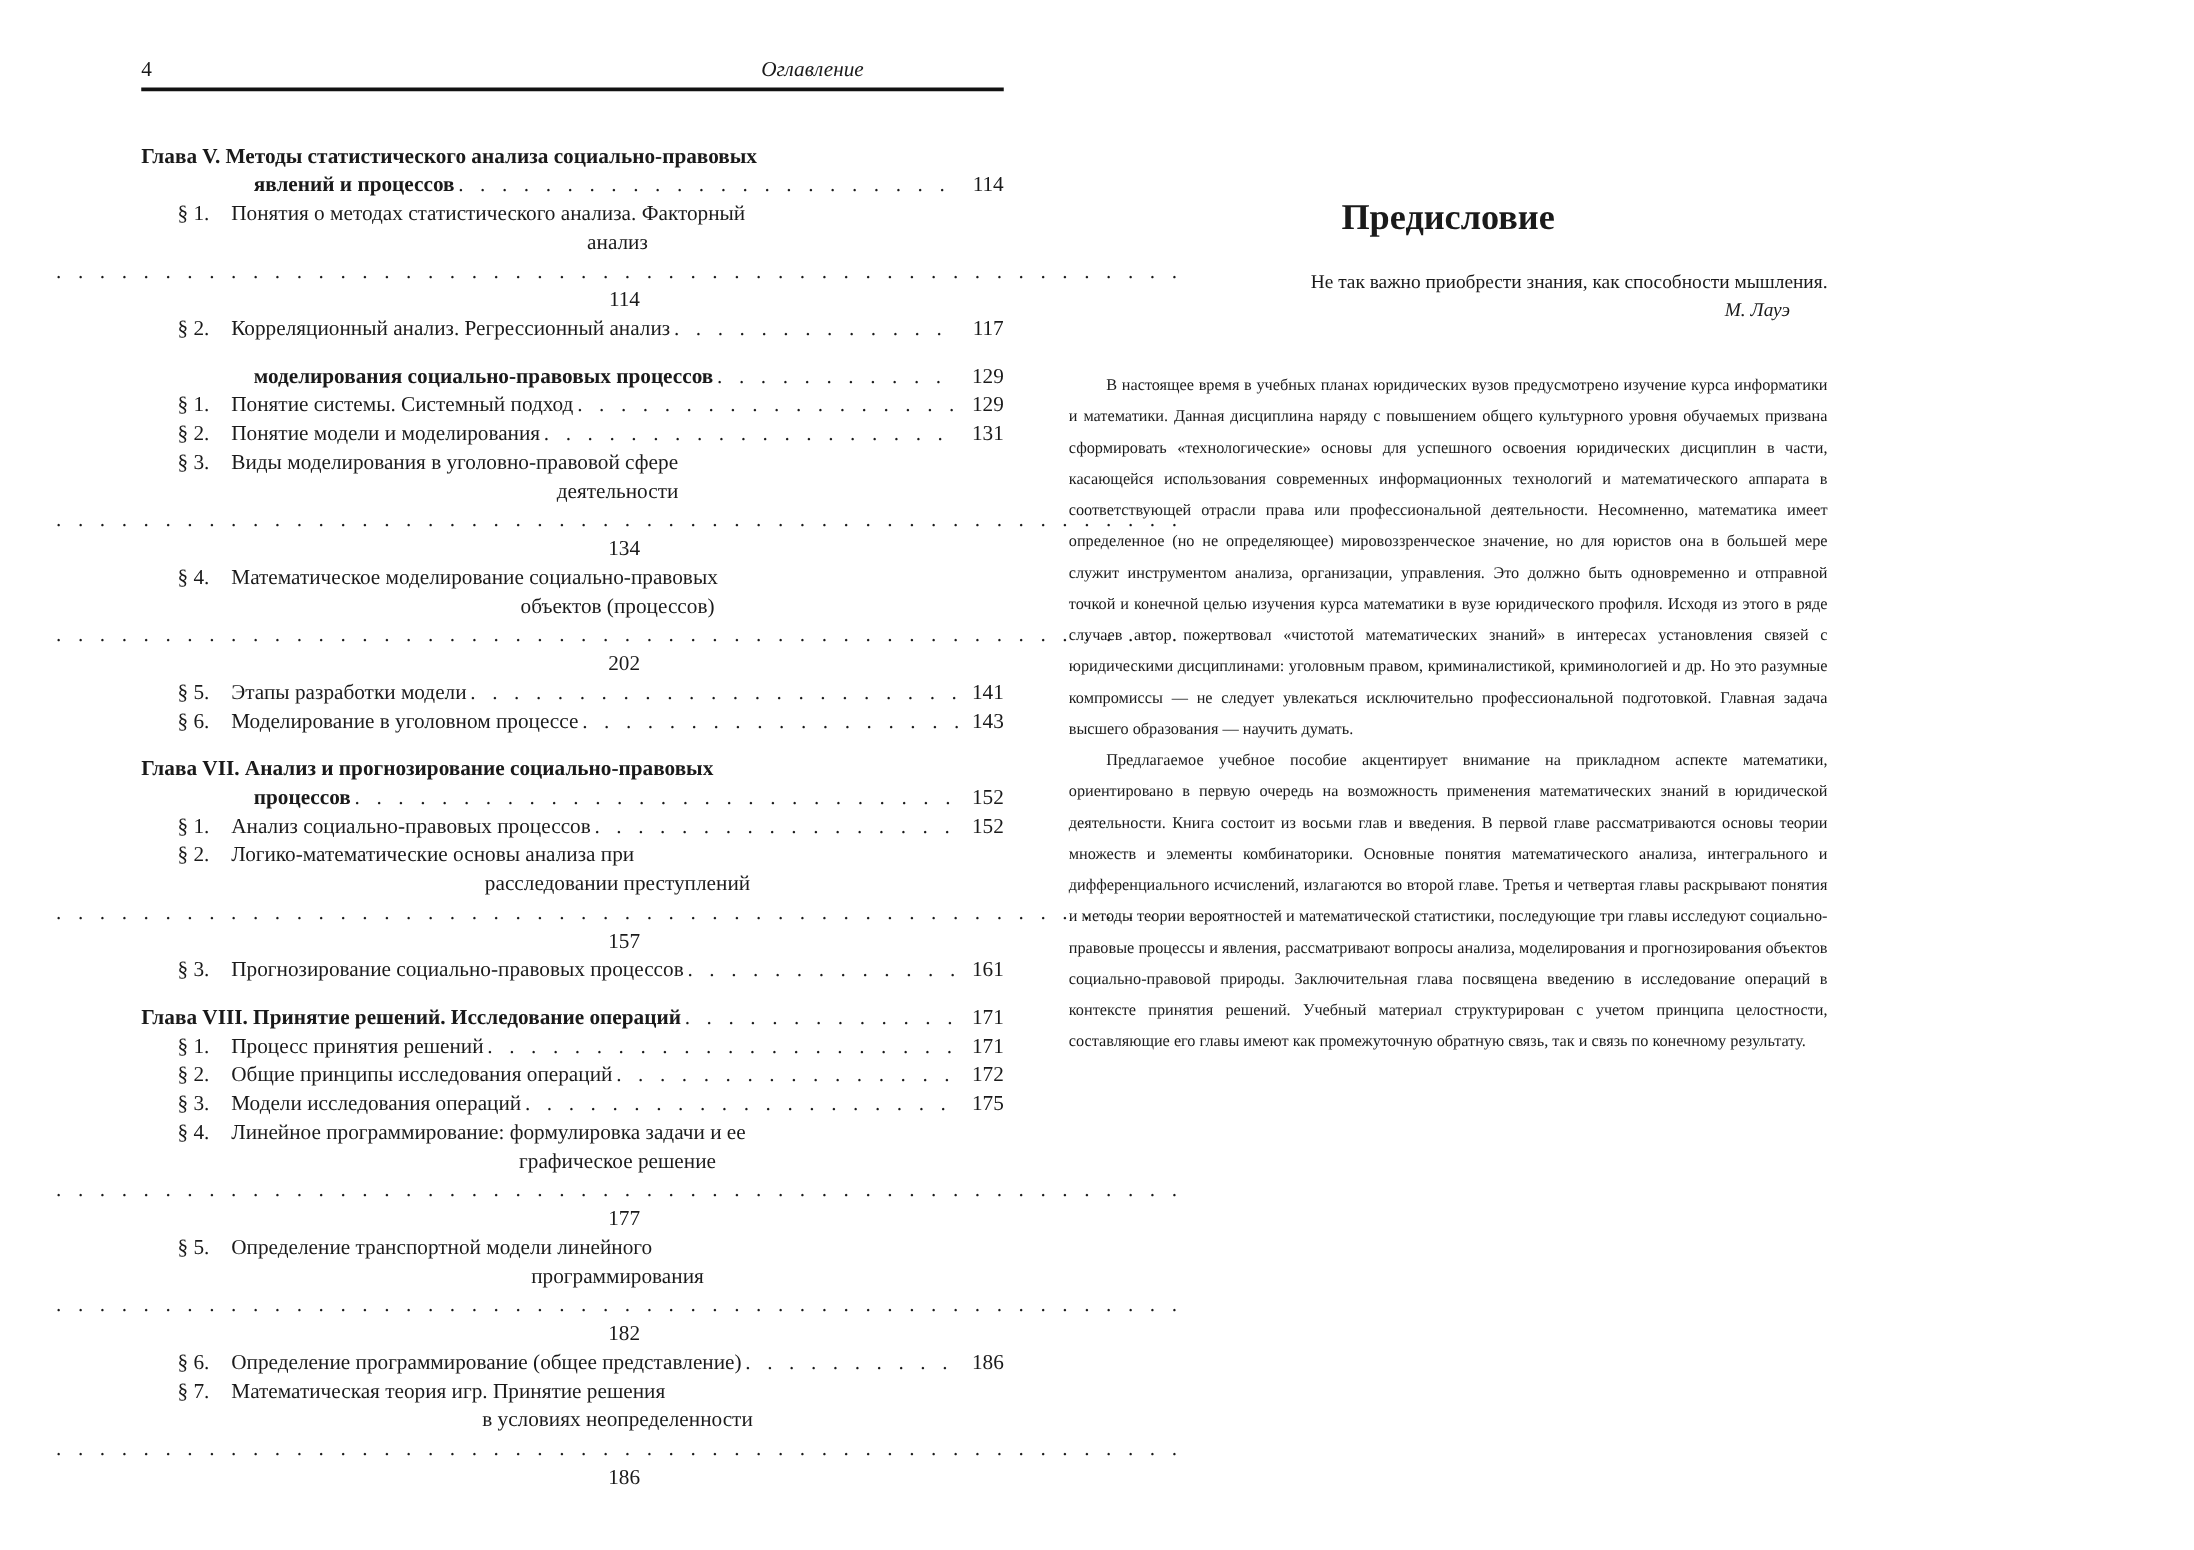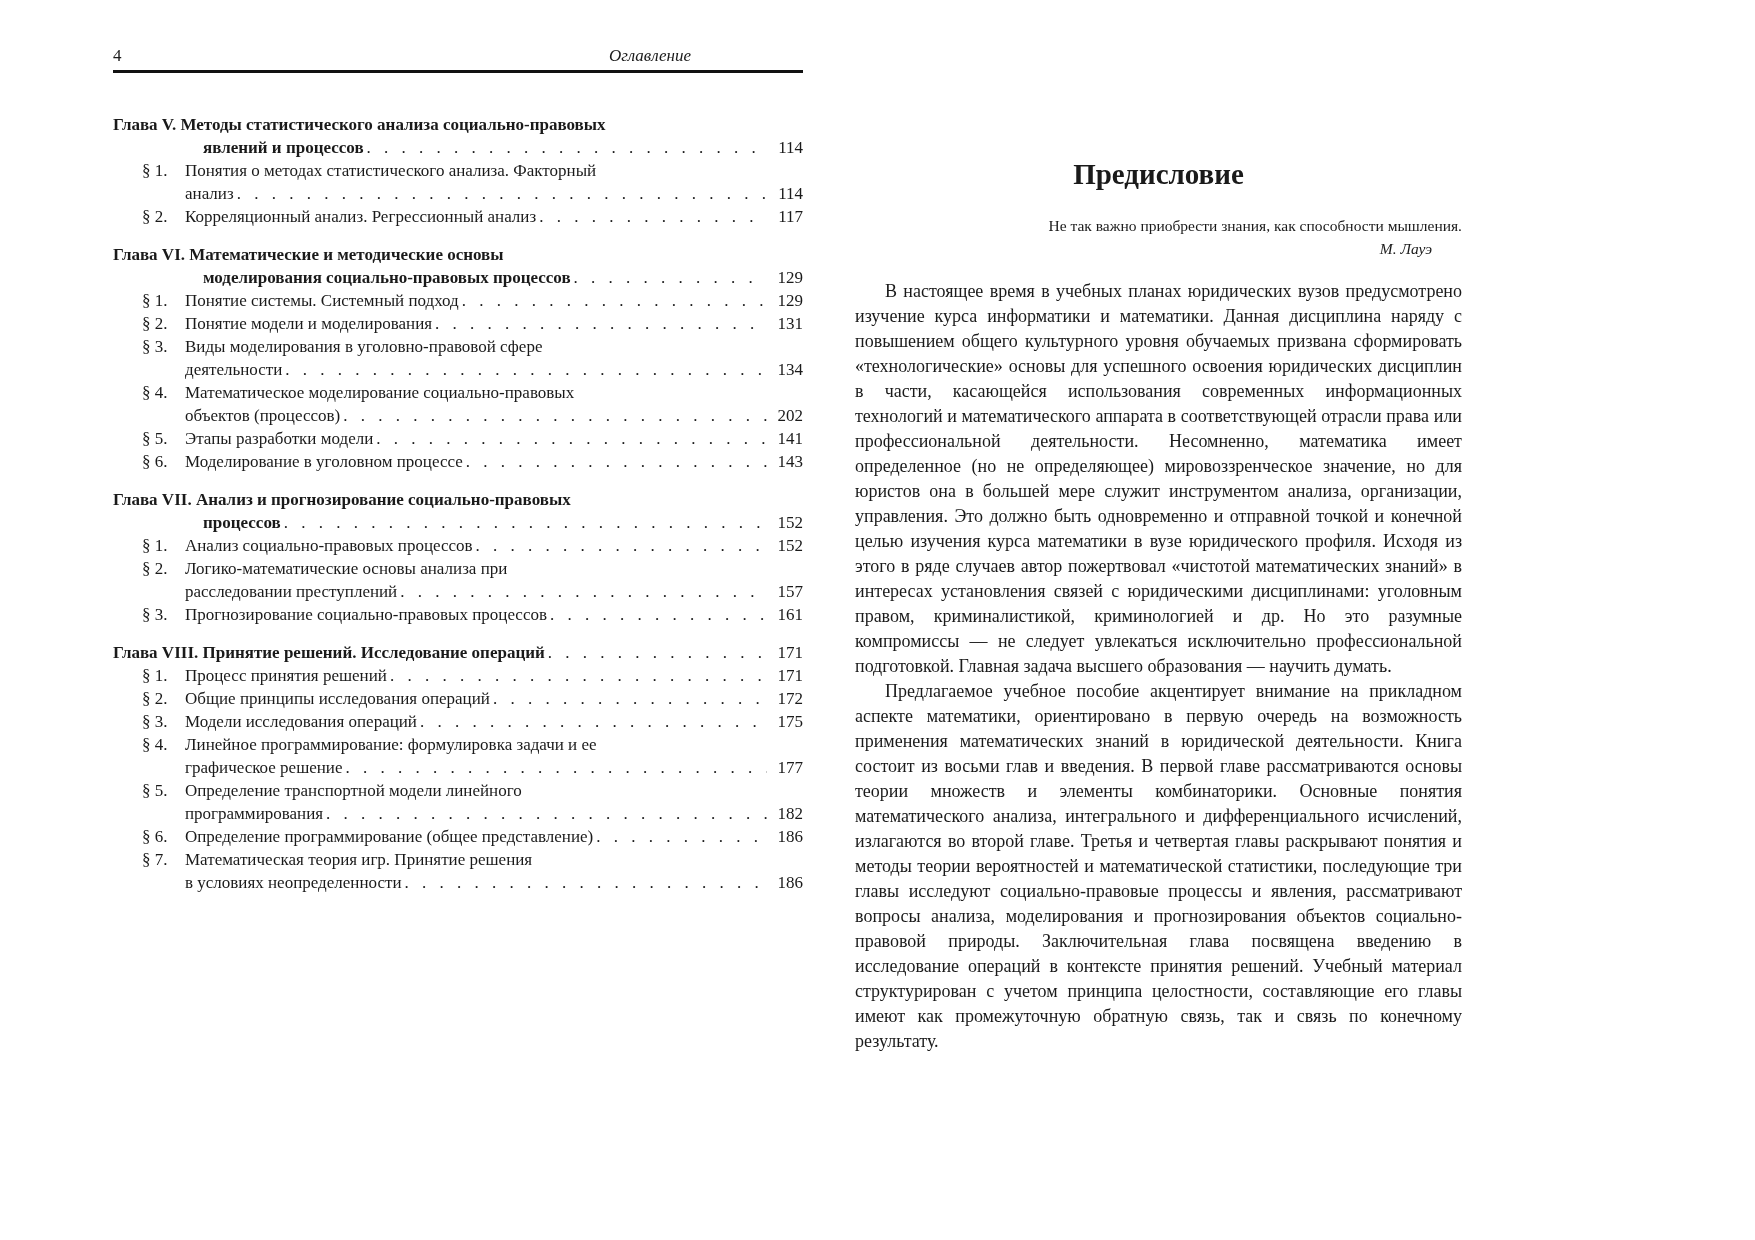--- a/index.html
+++ b/index.html
@@ -43,21 +43,21 @@
     margin-top: 40px;
     font-size: 17px;
     line-height: 23px;
   }
   .toc-entry.chapter { font-weight: bold; margin-top: 15px; }
   .toc-entry.chapter:first-child { margin-top: 0; }
   .toc-line { display: flex; align-items: center; }
   .chapter .toc-line.cont { padding-left: 90px; }
   .section .toc-line.first { padding-left: 29px; }
   .section .label { width: 43px; flex-shrink: 0; }
-  .section .toc-line.cont { padding-left: 72px; }
+  .section .toc-line.cont { padding-left: 72px; flex-direction: column; }
   .txt { white-space: nowrap; }
   .leader {
     flex: 1;
     overflow: hidden;
     white-space: nowrap;
     min-width: 10px;
     padding-left: 3px;
     font-weight: normal;
   }
   .leader::after {
@@ -88,22 +88,22 @@
     text-align: right;
     font-size: 15.5px;
     line-height: 21px;
   }
   .epigraph .attribution {
     font-style: italic;
     padding-right: 30px;
     margin-top: 2px;
   }
   .preface-body {
-    margin-top: 20px;
-    font-size: 18px;
+    margin-top: 36px;
+    font-size: 13px;
     line-height: 25px;
     text-align: justify;
   }
   .preface-body p {
     margin: 0;
     text-indent: 30px;
   }
 </style>
 </head>
 <body>
@@ -140,23 +140,20 @@
         </div>
         <div class="toc-entry section">
           <div class="toc-line first">
             <span class="label">§ 2.</span>
             <span class="txt">Корреляционный анализ. Регрессионный анализ</span>
             <span class="leader"></span>
             <span class="pagenum">117</span>
           </div>
         </div>
         <div class="toc-entry chapter">
-          <div class="toc-line first">
-            <span class="txt">Глава VI. Математические и методические основы</span>
-          </div>
           <div class="toc-line cont">
             <span class="txt">моделирования социально-правовых процессов</span>
             <span class="leader"></span>
             <span class="pagenum">129</span>
           </div>
         </div>
         <div class="toc-entry section">
           <div class="toc-line first">
             <span class="label">§ 1.</span>
             <span class="txt">Понятие системы. Системный подход</span>

